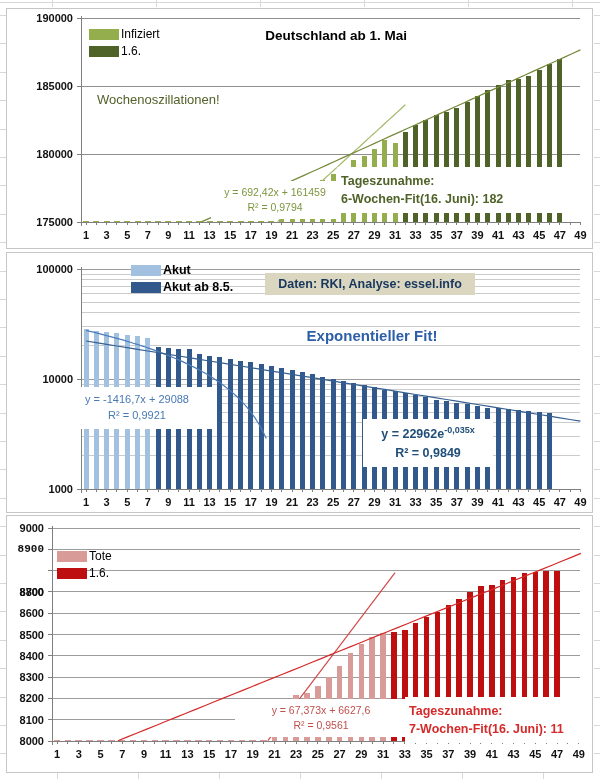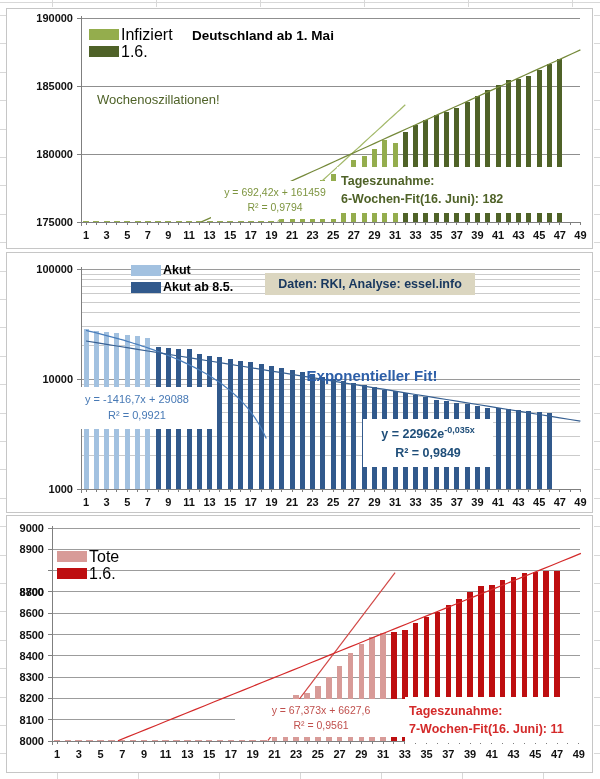--- a/index.html
+++ b/index.html
@@ -9,30 +9,30 @@
   .panel{position:absolute;left:6px;width:585px;background:#fff;
          border:1px solid #c6c6c6;overflow:hidden;}
   .panel svg{position:absolute;left:0;top:0;}
   .ylab,.xlab{position:absolute;font-size:11px;font-weight:700;color:#111;
               line-height:14px;white-space:nowrap;}
   .ylab{text-align:right;left:0;}
   .xlab{width:18px;text-align:center;}
   .legend{position:absolute;display:flex;flex-direction:column;gap:4px;z-index:5;}
   .legend-row{display:flex;align-items:center;gap:2px;}
   .legend-swatch{width:30px;height:11px;display:inline-block;}
-  .legend-label{font-size:16px;line-height:13px;}
+  .legend-label{font-size:12px;line-height:13px;}
   .legend-bold .legend-label{font-weight:700;font-size:12.5px;}
   .chart-title{position:absolute;font-size:13.5px;font-weight:700;text-align:center;z-index:5;}
   .note{position:absolute;font-size:13px;z-index:5;white-space:nowrap;}
   .wbox{position:absolute;background:#fff;z-index:6;display:flex;flex-direction:column;
         justify-content:center;align-items:center;line-height:1.45;white-space:nowrap;}
   .wbox.leftalign{align-items:flex-start;padding-left:4px;}
   .eq-small{font-size:10.5px;}
   .eq-big{font-size:12.5px;font-weight:700;}
-  .headline{position:absolute;font-size:15px;font-weight:700;text-align:center;z-index:5;margin-top:40px;}
+  .headline{position:absolute;font-size:15px;font-weight:700;text-align:center;z-index:5;}
   .srcbox{position:absolute;font-size:12.5px;font-weight:700;text-align:center;
           padding:4px 10px;z-index:5;white-space:nowrap;}
   sup{font-size:9px;}
 </style>
 </head>
 <body>
 
 <section class="panel" style="top:8px;height:239px;">
   <svg width="585" height="237" viewBox="0 0 585 237">
       <g shape-rendering="crispEdges">
@@ -156,21 +156,21 @@
     <div class="legend-row">
       <span class="legend-swatch" style="background: rgb(148, 173, 77);"></span>
       <span class="legend-label">Infiziert</span>
     </div>
     <div class="legend-row">
       <span class="legend-swatch" style="background: rgb(79, 98, 40);"></span>
       <span class="legend-label">1.6.</span>
     </div>
   </div>
 
-  <div class="chart-title" style="left:126px;top:19px;width:260px;">Deutschland ab 1. Mai</div>
+  <div class="chart-title" style="left:140px;top:19px;width:260px;text-align:right;">Deutschland ab 1. Mai</div>
   <div class="note" style="left: 90px; top: 83px; color: rgb(79, 98, 40);">Wochenoszillationen!</div>
 
   <div class="wbox eq-small" style="left: 204px; top: 172px; width: 128px; height: 38px; color: rgb(126, 149, 64);">
     <span>y = 692,42x + 161459</span>
     <span>R² = 0,9794</span>
   </div>
 
 
   <div class="wbox eq-big leftalign" style="left: 330px; top: 158px; width: 246px; height: 46px; color: rgb(79, 98, 40);">
     <span>Tageszunahme:</span>
@@ -551,21 +551,21 @@
   </div>
 <div class="ylab" style="top: 218px; width: 37px;">8000</div>
     <div class="ylab" style="top: 196.7px; width: 37px;">8100</div>
     <div class="ylab" style="top: 175.4px; width: 37px;">8200</div>
     <div class="ylab" style="top: 154.1px; width: 37px;">8300</div>
     <div class="ylab" style="top: 132.8px; width: 37px;">8400</div>
     <div class="ylab" style="top: 111.5px; width: 37px;">8500</div>
     <div class="ylab" style="top: 90.2px; width: 37px;">8600</div>
     <div class="ylab" style="top: 68.9px; width: 37px;">8700</div>
     <div class="ylab" style="top: 31px; width: 37px; margin-top: 38px;">8800</div>
-    <div class="ylab" style="top: 26.3px; width: 37px;">8900</div>
+    <div class="ylab" style="top: 26.3px; width: 37px; font-family: Liberation Mono, monospace;">8900</div>
     <div class="ylab" style="top: 5px; width: 37px;">9000</div>
     <div class="xlab" style="left: 41px; top: 231px;">1</div>
     <div class="xlab" style="left: 62.74px; top: 231px;">3</div>
     <div class="xlab" style="left: 84.48px; top: 231px;">5</div>
     <div class="xlab" style="left: 106.22px; top: 231px;">7</div>
     <div class="xlab" style="left: 127.96px; top: 231px;">9</div>
     <div class="xlab" style="left: 149.7px; top: 231px;">11</div>
     <div class="xlab" style="left: 171.44px; top: 231px;">13</div>
     <div class="xlab" style="left: 193.18px; top: 231px;">15</div>
     <div class="xlab" style="left: 214.92px; top: 231px;">17</div>

